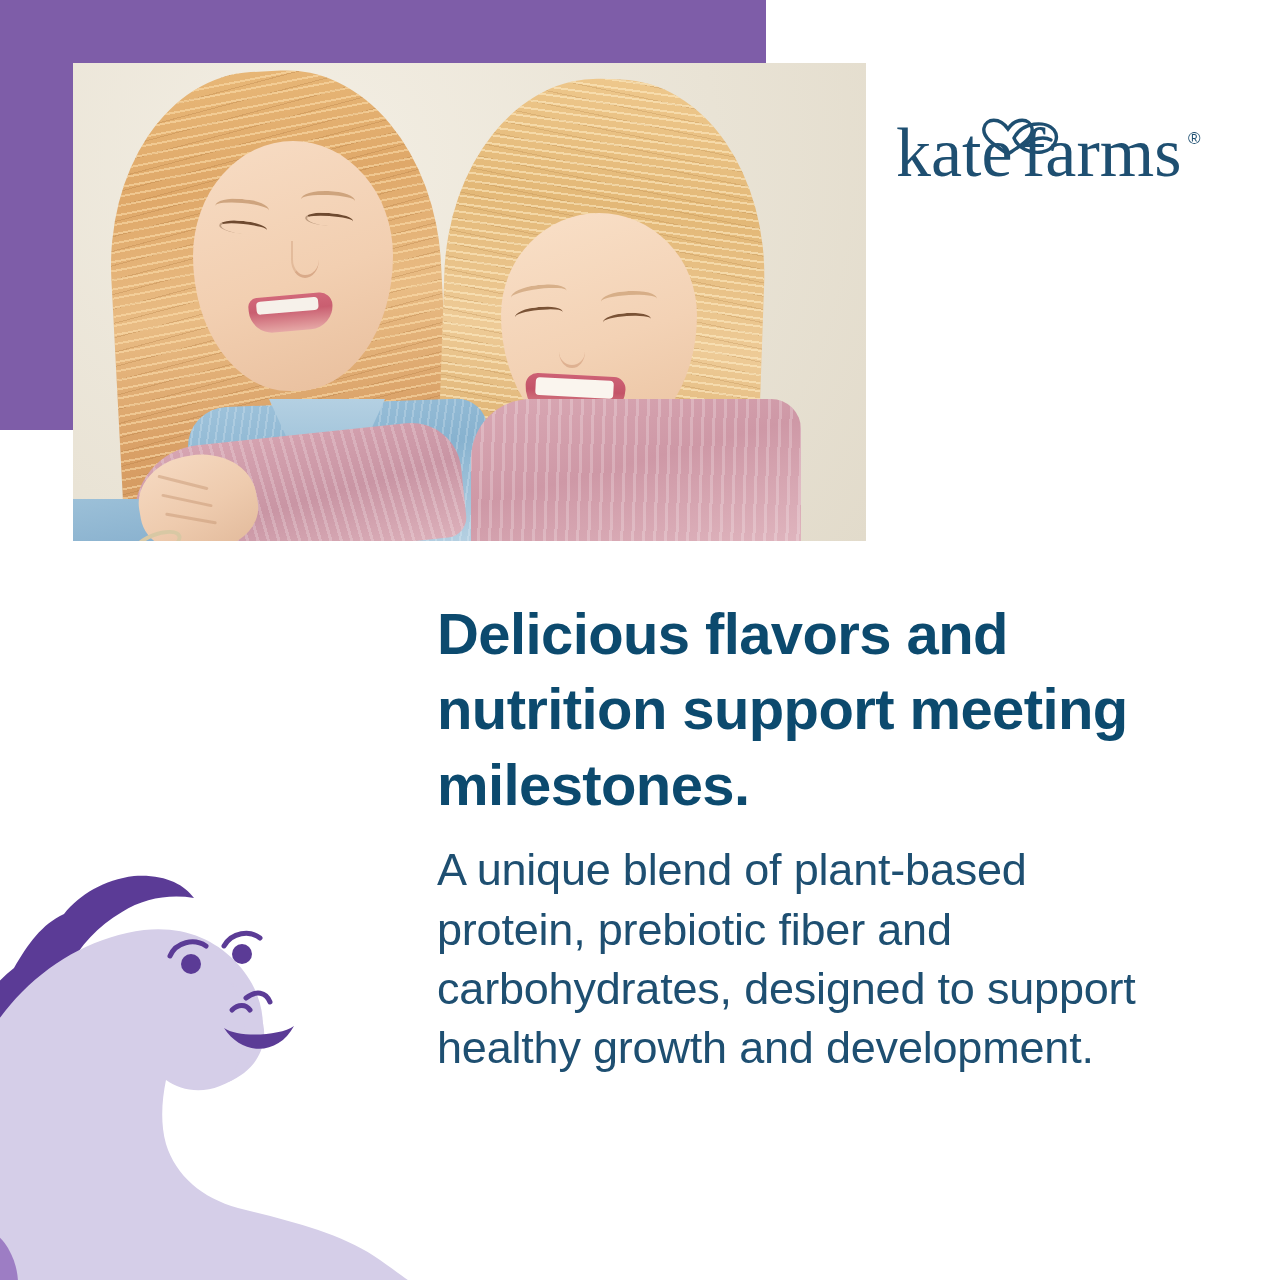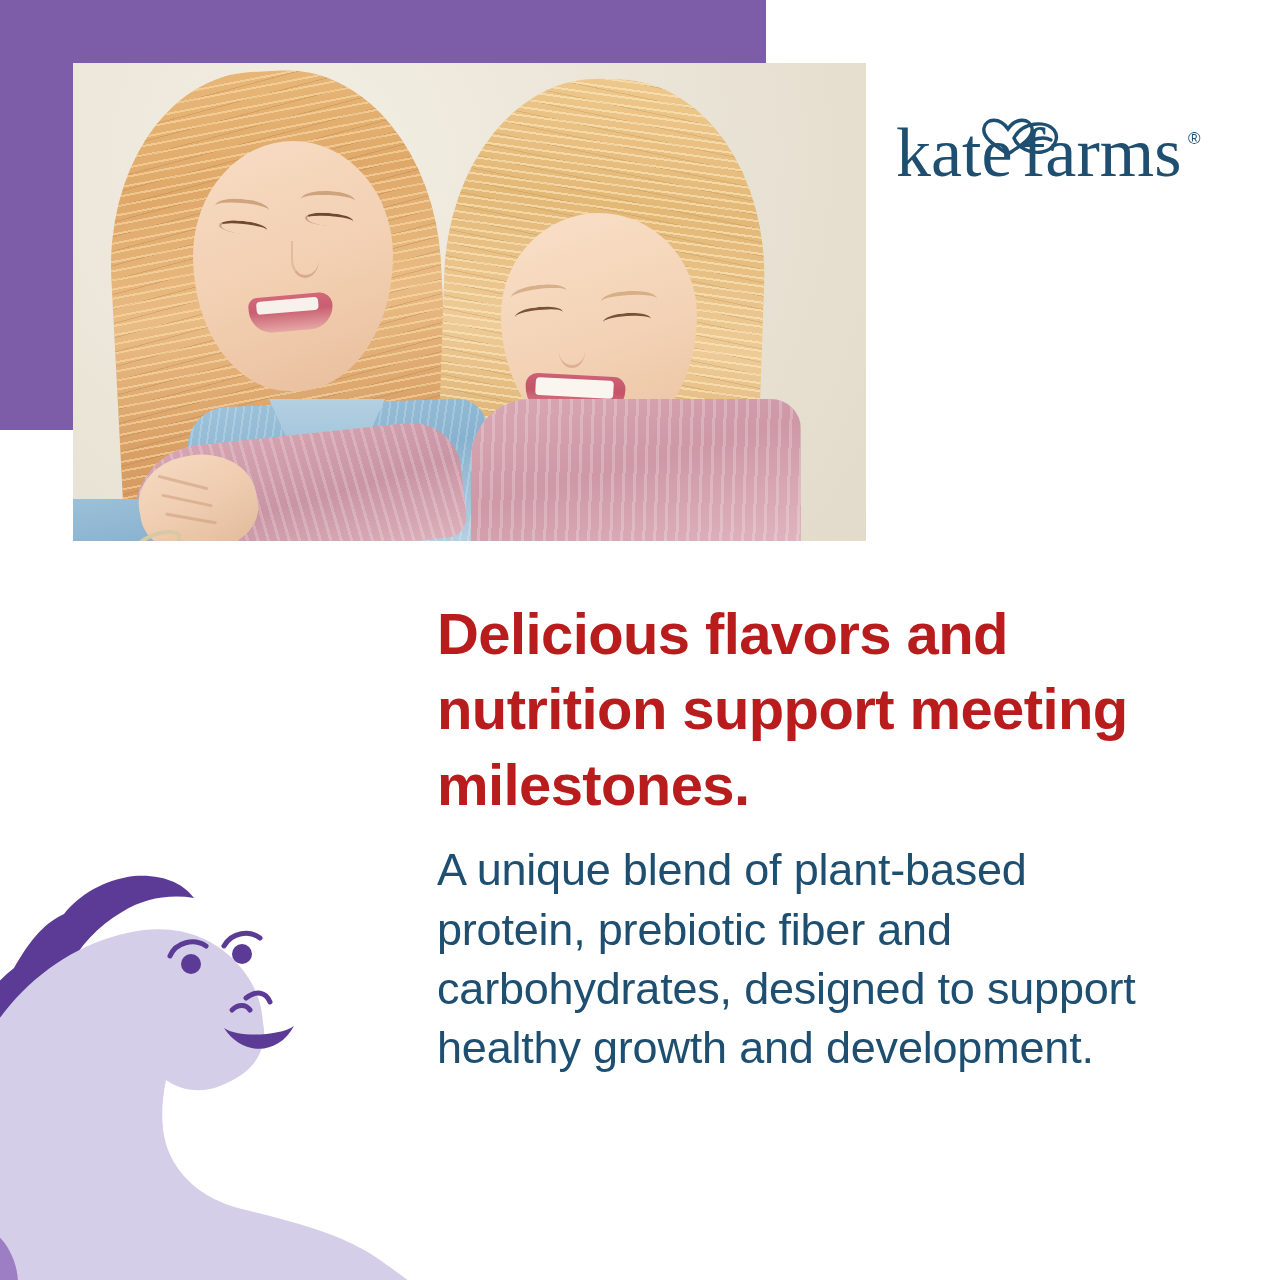--- a/index.html
+++ b/index.html
@@ -347,21 +347,21 @@
 
   
   .copy {
     position: absolute;
     left: 437px;
     top: 596px;
     width: 752px;
   }
   .headline {
     margin: 0;
-    color: #b91c1c;
+    color: #0c4a6e;
     font-size: 58px;
     line-height: 1.30;
     font-weight: 700;
     letter-spacing: -0.6px;
   }
   .body-copy {
     margin: 18px 12px 0 0;
     color: #1E4F71;
     font-size: 45px;
     line-height: 1.32;

